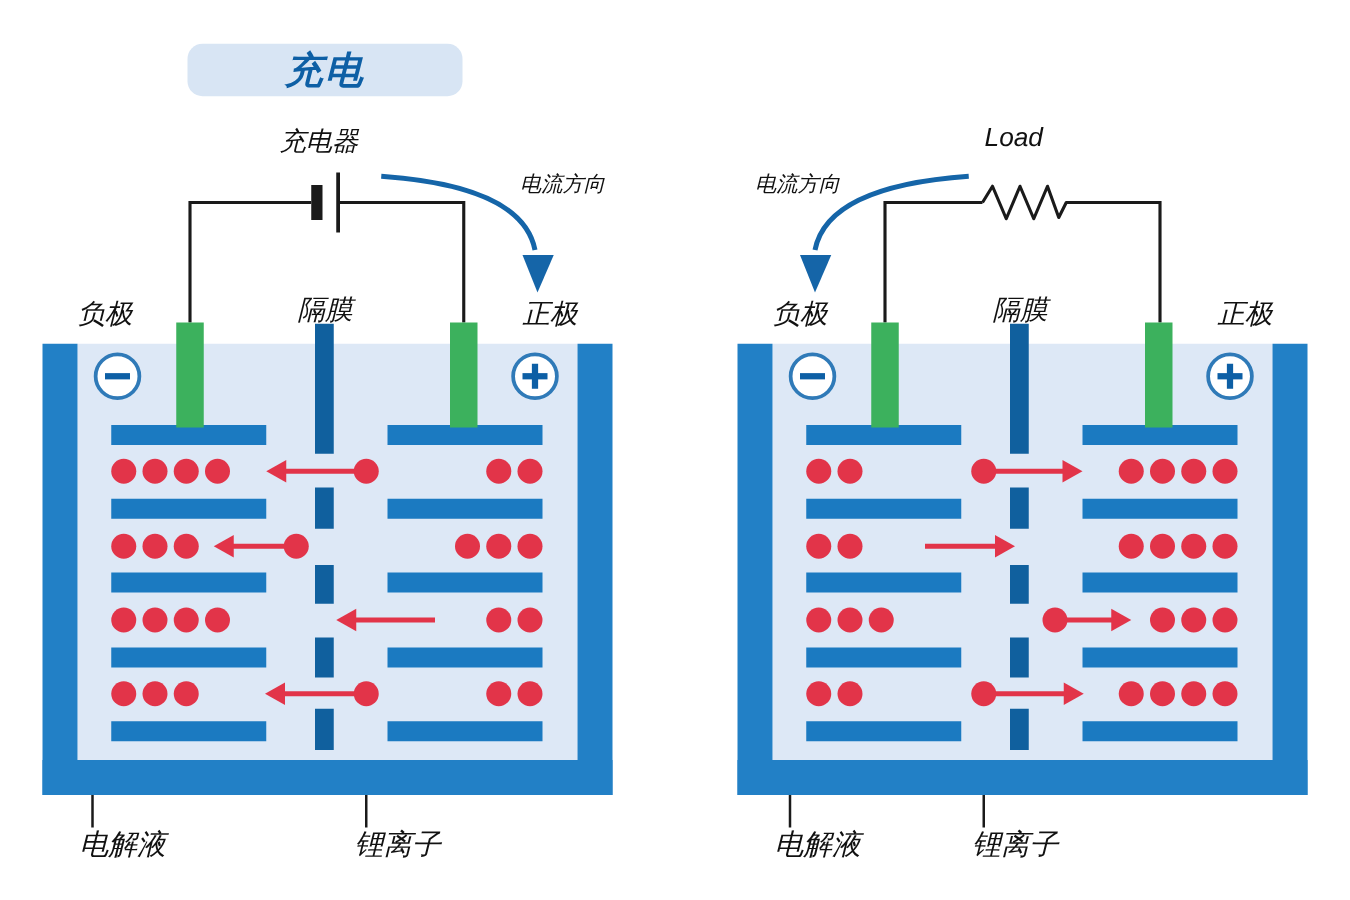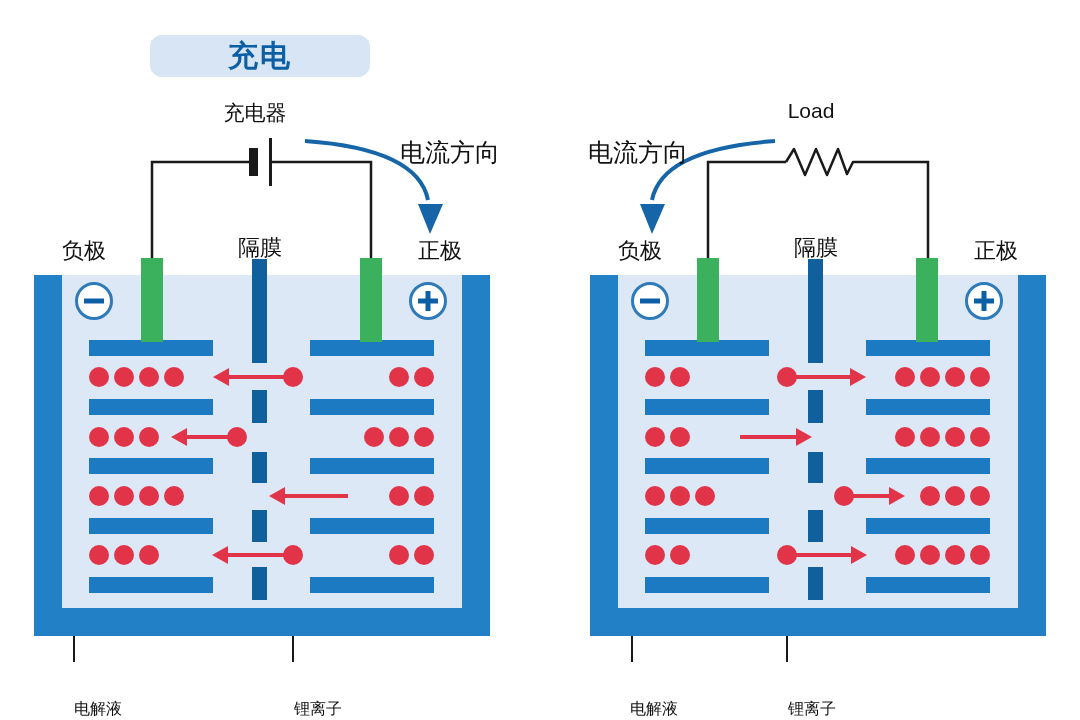--- a/index.html
+++ b/index.html
@@ -1,39 +1,39 @@
 <!DOCTYPE html>
 <html style="--c-wall: #2280c6; --c-bar: #1b7ac1; --c-sep: #10609e; --c-elec: #dde8f6; --c-green: #3cb15d; --c-red: #e23449; --c-accent: #0d5fa5; --c-pill: #d8e5f4;"><head>
 <meta charset="utf-8">
 <style>
   html,body{margin:0;padding:0;background:#ffffff;}
   .stage{
     position:relative;width:1080px;height:720px;background:#fff;overflow:hidden;
-    font-family:"Liberation Sans","DejaVu Sans",sans-serif;color:#111;
+    font-family:"Liberation Sans","DejaVu Sans",sans-serif;color:#111;font-style:italic;
   }
   .panel{position:absolute;top:0;width:456px;height:720px;}
   .panel--charge{left:34px;}
   .panel--discharge{left:590px;}
 
   
   .pill{
     position:absolute;left:116px;top:35px;width:220px;height:42px;border-radius:12px;
     background:var(--c-pill,#d8e5f4);display:flex;align-items:center;justify-content:center;
     font-size:30px;font-weight:bold;color:var(--c-accent,#0d5fa5);letter-spacing:2px;
   }
 
   .lbl{position:absolute;transform:translateX(-50%);white-space:nowrap;font-size:22px;color:#111;}
   .lbl-device{top:99px;left:221px;font-size:21px;}
-  .lbl-current{top:136px;font-size:25px;}
+  .lbl-current{top:136px;font-size:17px;}
   .panel--charge  .lbl-current{left:416px;}
   .panel--discharge .lbl-current{left:48px;}
   .lbl-neg{top:236px;left:50px;}
   .lbl-sep{top:233px;left:226px;}
   .lbl-pos{top:236px;left:406px;}
-  .lbl-bottom{top:699px;font-size:16px;}
+  .lbl-bottom{top:660px;font-size:23px;}
   .panel--charge  .lbl-electrolyte{left:64px;}
   .panel--charge  .lbl-ion{left:284px;}
   .panel--discharge .lbl-electrolyte{left:64px;}
   .panel--discharge .lbl-ion{left:222px;}
 
   
   .cell{position:absolute;inset:0;}
   .electrolyte{position:absolute;left:28px;top:275px;width:400px;height:333px;background:var(--c-elec,#dde8f6);}
   .wall{position:absolute;background:var(--c-wall,#2280c6);}
   .wall-left{left:0;top:275px;width:28px;height:361px;}

